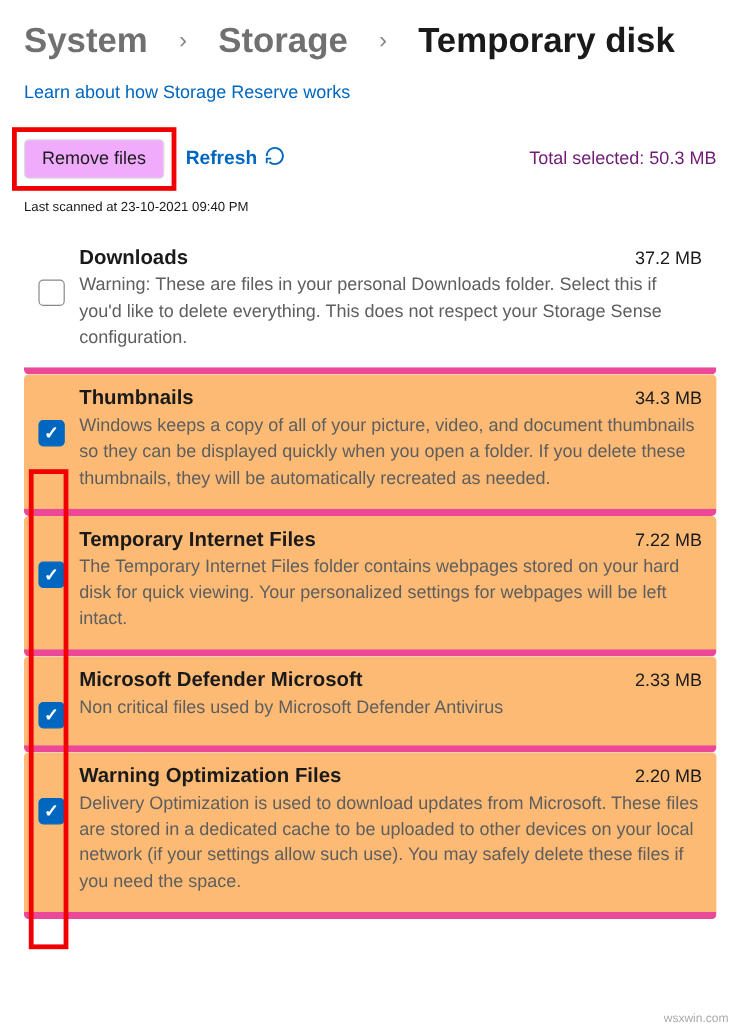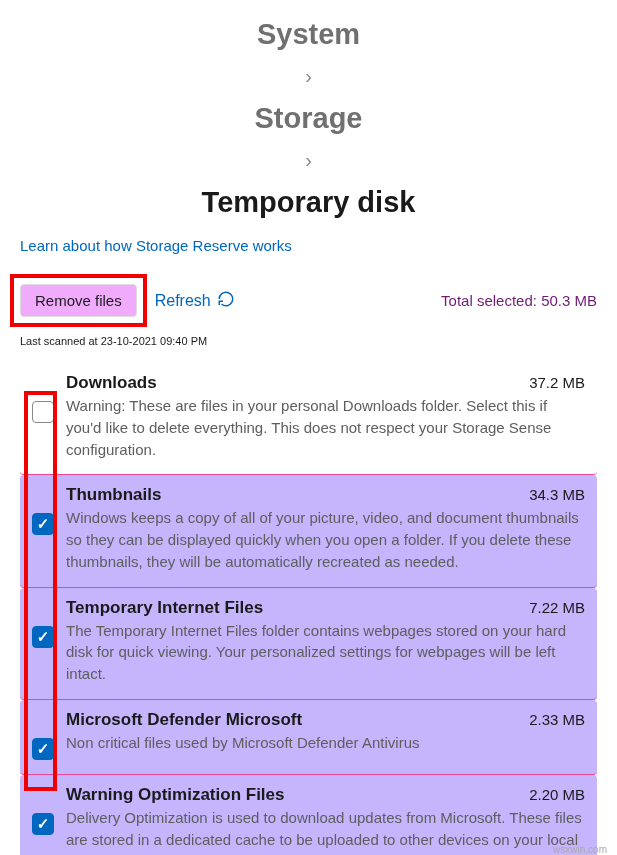--- a/index.html
+++ b/index.html
@@ -12,26 +12,25 @@
       background: #fff;
       width: 617px;
       height: 855px;
       padding: 18px 20px;
       color: #1a1a1a;
       position: relative;
     }
     .breadcrumb {
       display: flex;
       align-items: center;
-      gap: 14px;
+      gap: 26px;
       font-size: 29px;
       font-weight: 600;
       color: #707070;
       margin-bottom: 18px;
-      flex-direction: column;
     }
     .breadcrumb .chev {
       font-size: 20px;
       color: #888;
       font-weight: 400;
     }
     .breadcrumb .current {
       color: #1a1a1a;
     }
     .link {
@@ -60,20 +59,21 @@
       border: 4px solid #f00000;
       pointer-events: none;
     }
     .refresh {
       color: #0067c0;
       font-size: 16px;
       display: flex;
       align-items: center;
       gap: 6px;
       cursor: pointer;
+      font-weight: bold;
     }
     .spacer {
       flex: 1;
     }
     .total {
       font-size: 15px;
       color: #701a75;
     }
     .scanned {
       font-size: 11px;
@@ -83,24 +83,24 @@
     .list {
       display: flex;
       flex-direction: column;
     }
     .item {
       display: flex;
       align-items: flex-start;
       padding: 10px 12px 14px 12px;
       gap: 12px;
       border-radius: 4px;
-      border-bottom: 1px solid #ec4899;
+      border-bottom: 6px solid #ec4899;
     }
     .item.shaded {
-      background: #c4b5fd;
+      background: #fdba74;
     }
     .checkbox {
       width: 22px;
       height: 22px;
       border: 1.5px solid #888;
       border-radius: 4px;
       flex-shrink: 0;
       margin-top: 28px;
       background: #fff;
       display: flex;

